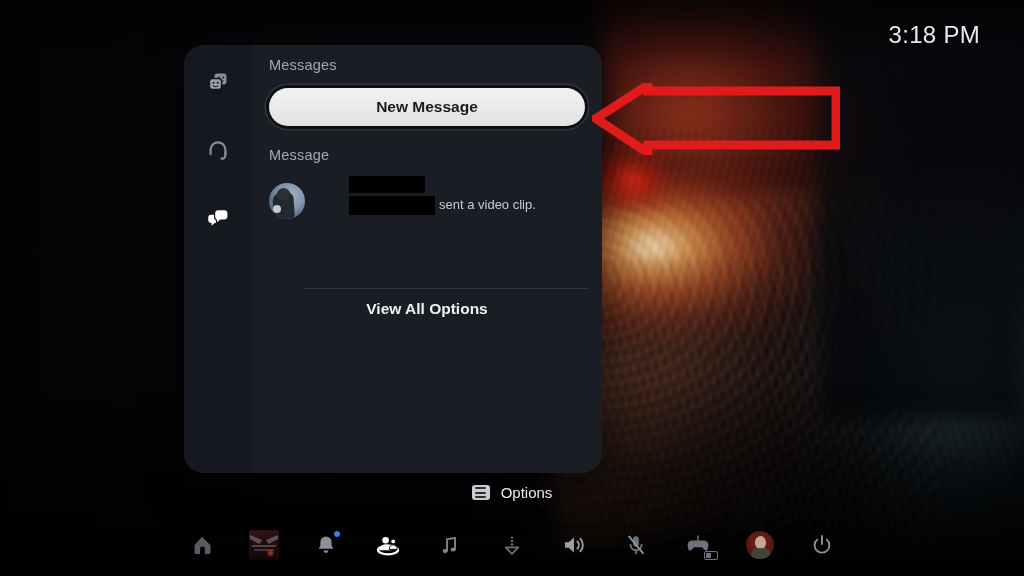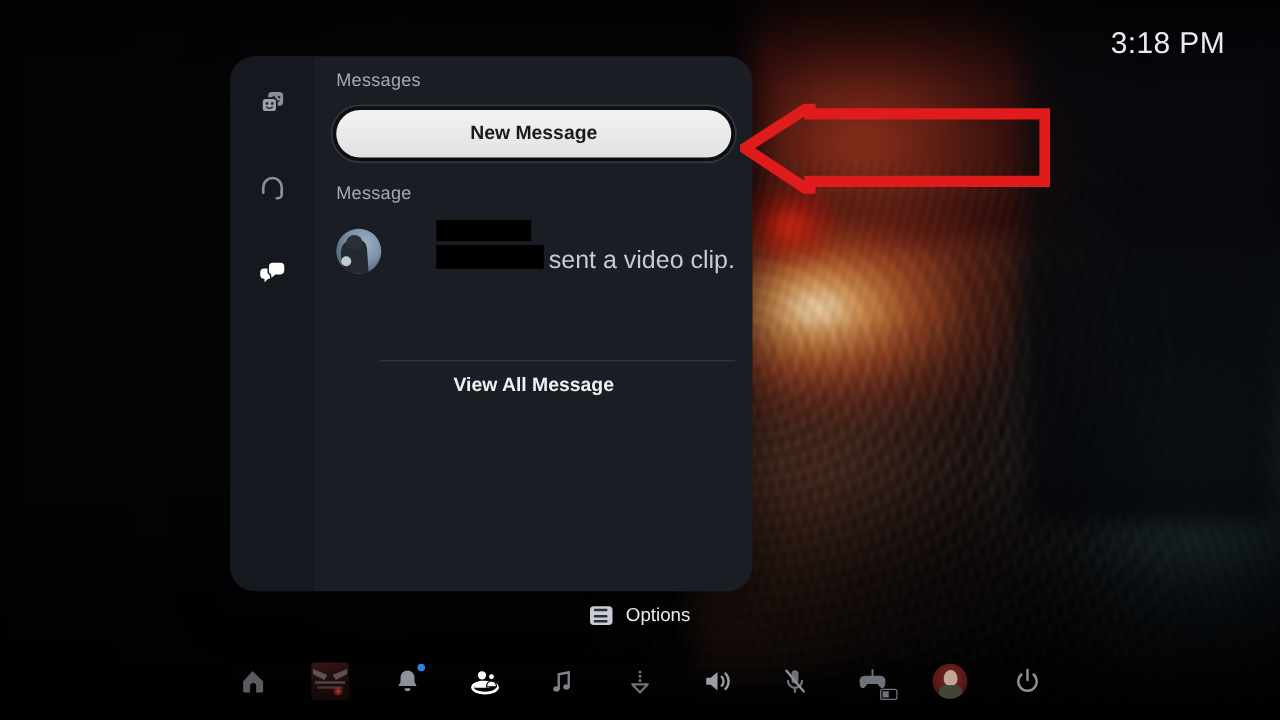--- a/index.html
+++ b/index.html
@@ -236,21 +236,21 @@
     margin-left:10px; position:relative;
     flex:1; height:46px;
   }
   .redact {
     position:absolute; background:#000;
   }
   #redact-a { left:34px; top:-2px; width:76px; height:17px; }
   #redact-b { left:34px; top:18px; width:86px; height:19px; }
   #sent-text {
     position:absolute; left:124px; top:19px;
-    color:#c7ccd4; font-size:20px;
+    color:#c7ccd4; font-size:13px;
   }
 
   #divider {
     position:absolute; left:52px; right:14px; top:243px;
     height:1px; background:rgba(255,255,255,0.11);
   }
   #view-all {
     position:absolute; left:0; right:0; top:255px;
     text-align:center;
     color:#f0f1f4; font-size:15.5px; font-weight:bold;
@@ -432,21 +432,21 @@
         </div>
         <div id="recent-text">
           <div class="redact" id="redact-a"></div>
           <div class="redact" id="redact-b"></div>
           <div id="sent-text">sent a video clip.</div>
         </div>
       </div>
 
       <div id="divider"></div>
 
-      <div id="view-all">View All Message</div>
+      <div id="view-all">View All Options</div>
 
     </div>
   </div>
 
   <div id="arrow-annotation">
     <svg width="248" height="72" viewBox="0 0 248 72">
       <path d="M56 8 L244 8 L244 62 L56 62 L56 70 L4 35.5 L56 2 Z" fill="none" stroke="#e01b1b" stroke-width="9" stroke-linejoin="miter"></path>
     </svg>
   </div>
 

